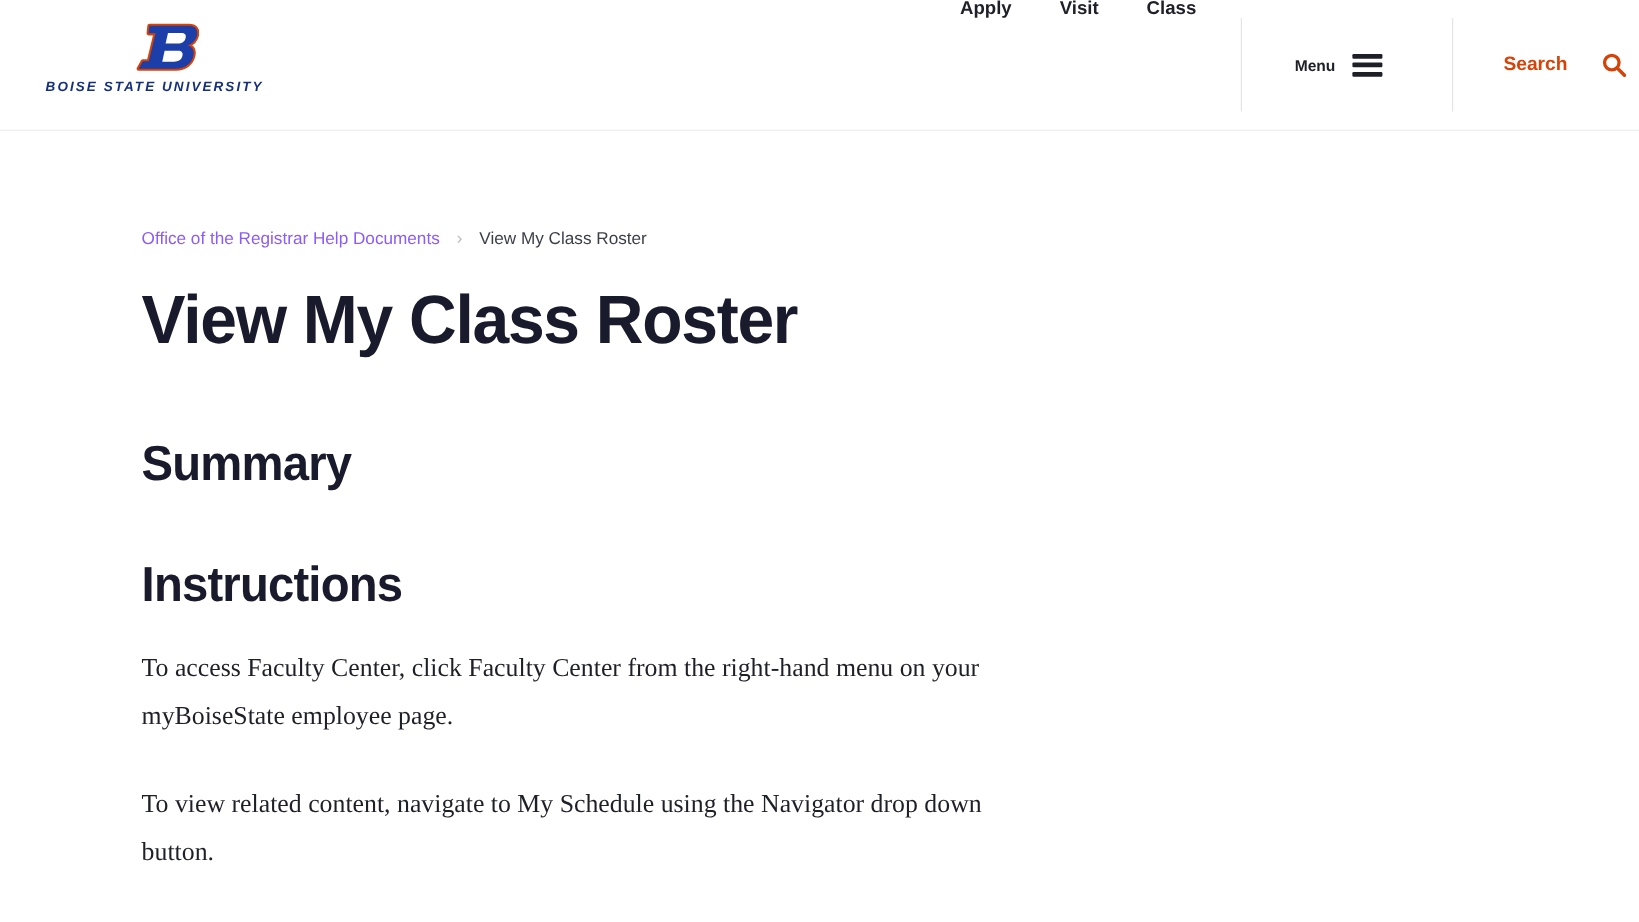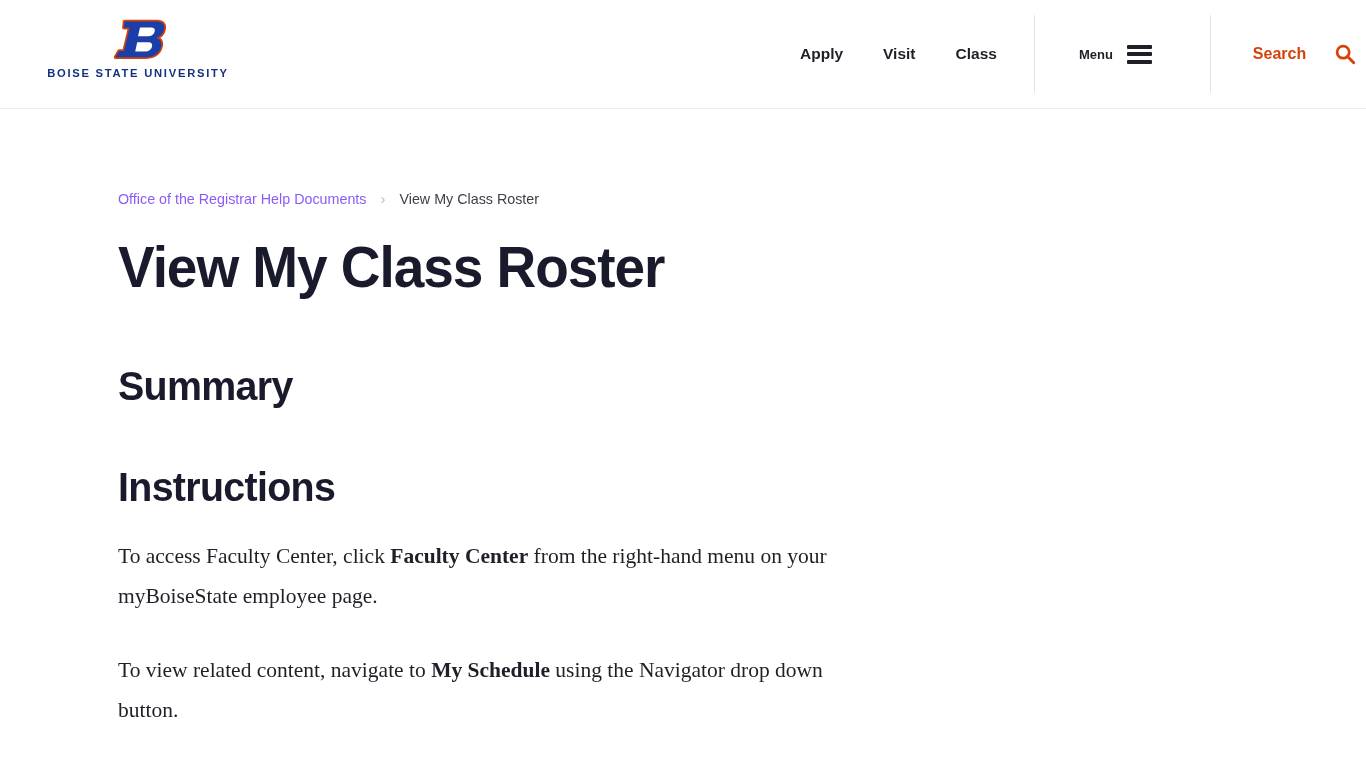--- a/index.html
+++ b/index.html
@@ -37,41 +37,40 @@
   }
   .brand-mark {
     display: block;
     margin: 0 auto;
     width: 56px;
     height: 44px;
   }
   .brand-wordmark {
     display: block;
     margin-top: 6px;
-    text-align: center;
     color: #15317e;
     font-family: "Liberation Sans", sans-serif;
     font-weight: bold;
     font-size: 11.2px;
     letter-spacing: 1.75px;
     line-height: 1;
     white-space: nowrap;
+    font-style: italic;
   }
 
   .header-nav {
     position: absolute;
     left: 780px;
     top: 0;
     height: 108px;
     display: flex;
     align-items: center;
   }
   .utility-links {
     display: flex;
-    align-items: center;
     height: 108px;
     gap: 0px;
     padding-right: 17px;
   }
   .utility-link {
     color: #1f2027;
     font-size: 15.5px;
     font-weight: 600;
     text-decoration: none;
     padding: 0 20px;
@@ -196,21 +195,21 @@
 
   p.body-copy {
     margin: 27px 0 0 0;
     font-family: "Liberation Serif", serif;
     font-size: 21.5px;
     line-height: 1.86;
     color: #1f2027;
     max-width: 762px;
   }
   p.body-copy.gap { margin-top: 34px; }
-  p.body-copy b { font-weight: bold; }
+  p.body-copy b { font-weight: normal; }
 </style>
 </head>
 <body>
 
 <header class="site-header">
 
   <a class="brand" href="#">
     <svg class="brand-mark" viewBox="0 0 56 44">
       <g>
         <path d="M14.5 3.5 L47.5 3.5 C52.6 3.5 55.2 6.6 54.2 11.3 C53.4 15.2 50.6 18.4 46.4 19.9 C50.3 20.9 52.1 23.8 51.2 28.2 C49.9 34.9 44.1 39.2 36.4 39.2 L5.5 39.2 L9.0 33.0 L14.0 33.0 L19.6 9.8 L13.8 9.8 Z" fill="none" stroke="#d64309" stroke-width="3.4" stroke-linejoin="round"></path>

